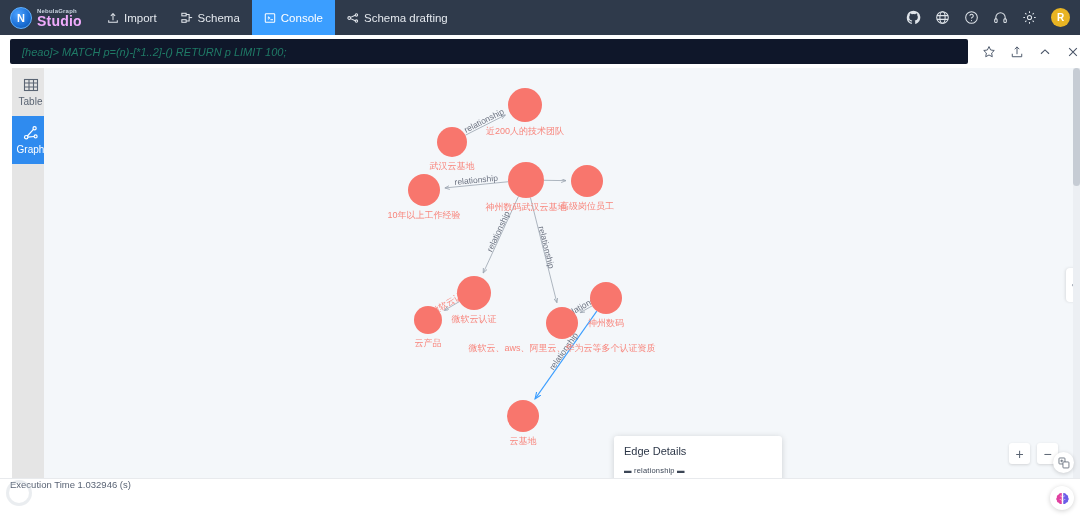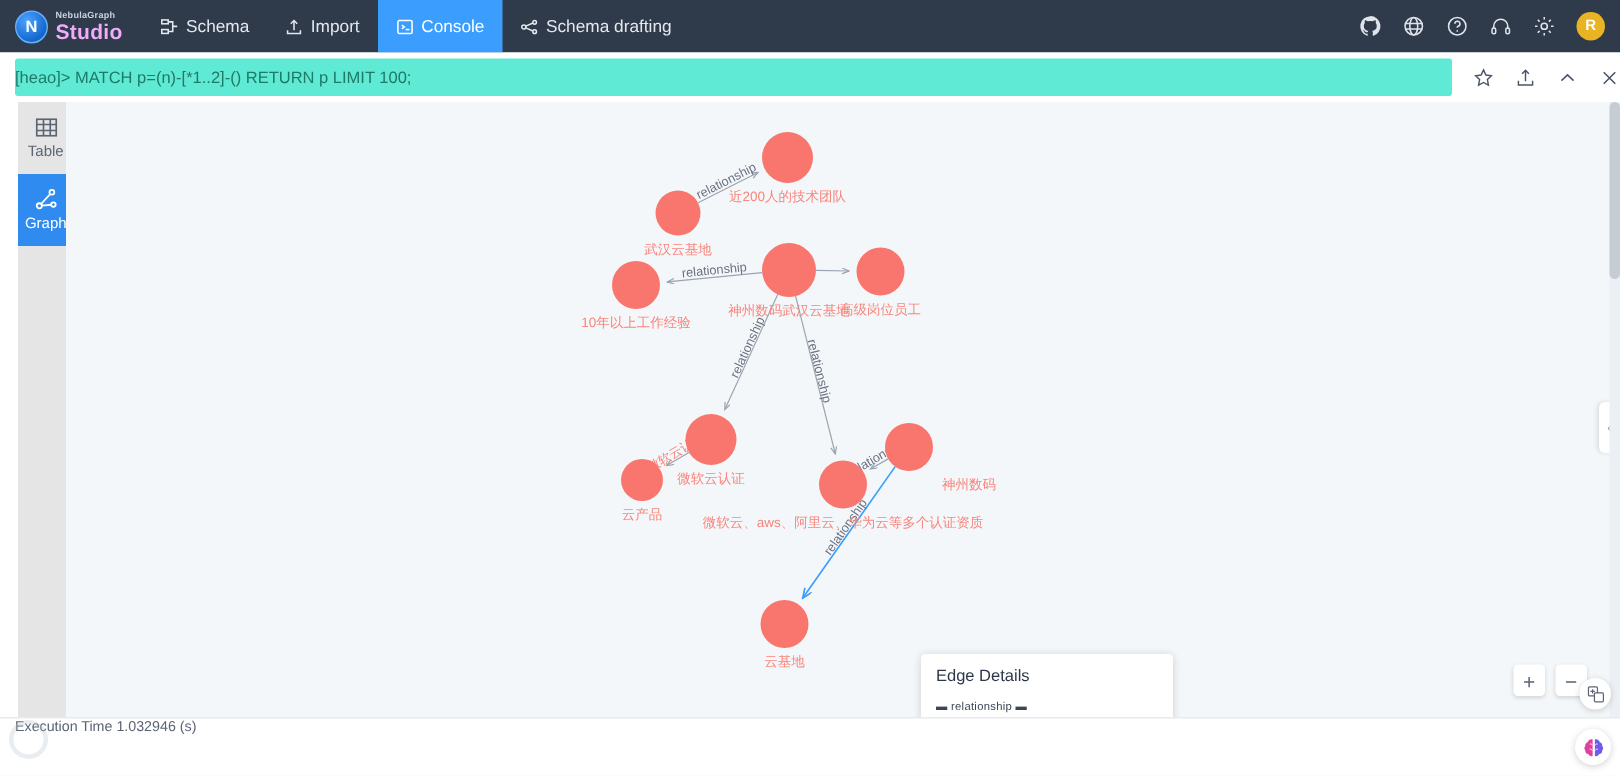--- a/index.html
+++ b/index.html
@@ -49,24 +49,25 @@
     display:flex; align-items:center; justify-content:center; cursor:pointer;
   }
 
   
   .querybar {
     position:absolute; top:35px; left:0; width:1080px; height:33px;
     background:#ffffff; display:flex; align-items:center;
   }
   .query-input {
     margin-left:10px; height:25px; width:962px;
-    background:#5eead4; border:none; border-radius:2px;
+    background:#0f172a; border:none; border-radius:2px;
     color:#1f7a66; font-size:11px;
-    display:flex; align-items:center; padding-left:0;
+    display:flex; align-items:center; padding-left:12px;
     font-family:"Liberation Sans", sans-serif;
+    font-style:italic;
   }
   .query-actions { display:flex; align-items:center; gap:14px; margin-left:14px; }
   .qa-ico { width:14px; height:14px; color:#4a5568; cursor:pointer; display:block;}
 
   
   .rail {
     position:absolute; left:0; top:68px; width:44px; height:410px;
     background:#e5e5e5; border-right:7px solid #84cc16;margin-left:12px;
   }
   .rail-item {
@@ -169,44 +170,44 @@
 <div class="topbar">
   <div class="logo-wrap">
     <div class="logo-badge">N</div>
     <div class="logo-text">
       <span class="l1">NebulaGraph</span>
       <span class="l2">Studio</span>
     </div>
   </div>
 
   <div class="nav-items">
+    <div class="nav-item">
+      <span class="nav-ico">
+        <svg viewBox="0 0 14 14" width="12" height="12">
+            <g fill="none" stroke="currentColor" stroke-width="1.2">
+          <path d="M7 9.5V2"></path>
+              <path d="M4.5 4.5L7 2l2.5 2.5"></path>
+              <path d="M2 9.5v2.5h10V9.5"></path>
+            </g>
+          </svg>
+      </span>
+      <span>Import</span>
+    </div>
     <div class="nav-item">
       <span class="nav-ico">
         <svg viewBox="0 0 14 14" width="12" height="12">
             <g fill="none" stroke="currentColor" stroke-width="1.2">
           <rect x="1" y="1.5" width="5" height="3"></rect>
               <rect x="1" y="9" width="5" height="3"></rect>
           <path d="M6 3h3.5v7.5H6"></path>
               <path d="M9.5 6.5H13"></path>
             </g>
           </svg>
       </span>
       <span>Schema</span>
-    </div>
-    <div class="nav-item">
-      <span class="nav-ico">
-        <svg viewBox="0 0 14 14" width="12" height="12">
-            <g fill="none" stroke="currentColor" stroke-width="1.2">
-          <path d="M7 9.5V2"></path>
-              <path d="M4.5 4.5L7 2l2.5 2.5"></path>
-              <path d="M2 9.5v2.5h10V9.5"></path>
-            </g>
-          </svg>
-      </span>
-      <span>Import</span>
     </div>
     <div class="nav-item active">
       <span class="nav-ico">
         <svg viewBox="0 0 14 14" width="12" height="12">
             <g fill="none" stroke="currentColor" stroke-width="1.2">
           <rect x="1.5" y="2" width="11" height="10" rx="1"></rect>
               <path d="M4.5 5.5L6.5 7l-2 1.5"></path>
               <path d="M7.5 9h3"></path>
             </g>
           </svg>
@@ -359,21 +360,21 @@
 
   <div id="label-layer">
       <div class="node-label" style="left: 481px; top: 57px;">近200人的技术团队</div>
       <div class="node-label" style="left: 408px; top: 92px;">武汉云基地</div>
       <div class="node-label" style="left: 380px; top: 141px;">10年以上工作经验</div>
       <div class="node-label" style="left: 482px; top: 133px;">神州数码武汉云基地</div>
       <div class="node-label" style="left: 543px; top: 132px;">高级岗位员工</div>
       <div class="node-label" style="left: 430px; top: 245px;">微软云认证</div>
       <div class="node-label" style="left: 384px; top: 269px;">云产品</div>
       <div class="node-label" style="left: 518px; top: 274px;">微软云、aws、阿里云、华为云等多个认证资质</div>
-      <div class="node-label" style="left: 562px; top: 249px; margin-left: 40px;">神州数码</div>
+      <div class="node-label" style="left: 562px; top: 249px;">神州数码</div>
       <div class="node-label" style="left: 479px; top: 367px;">云基地</div>
     </div>
 
   <div class="edge-details">
     <div class="ed-title">Edge Details</div>
     <div class="ed-rel">
       <span>▬ </span><span>relationship</span><span> ▬</span>
     </div>
 
   </div>

